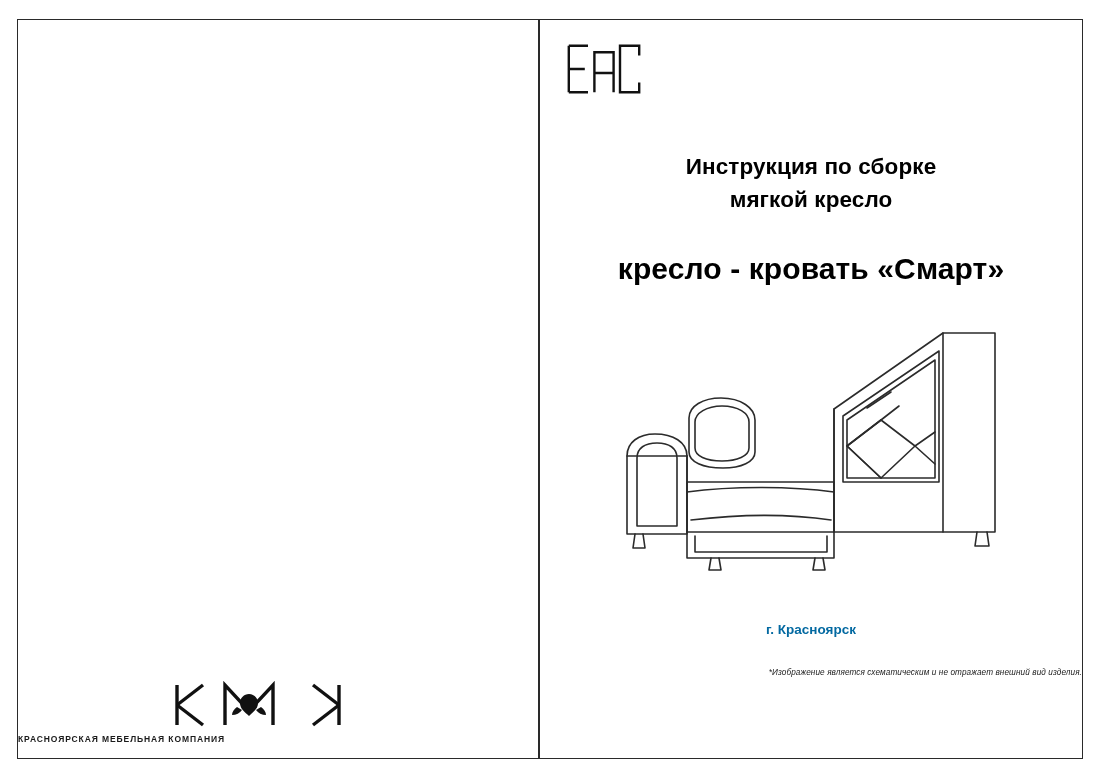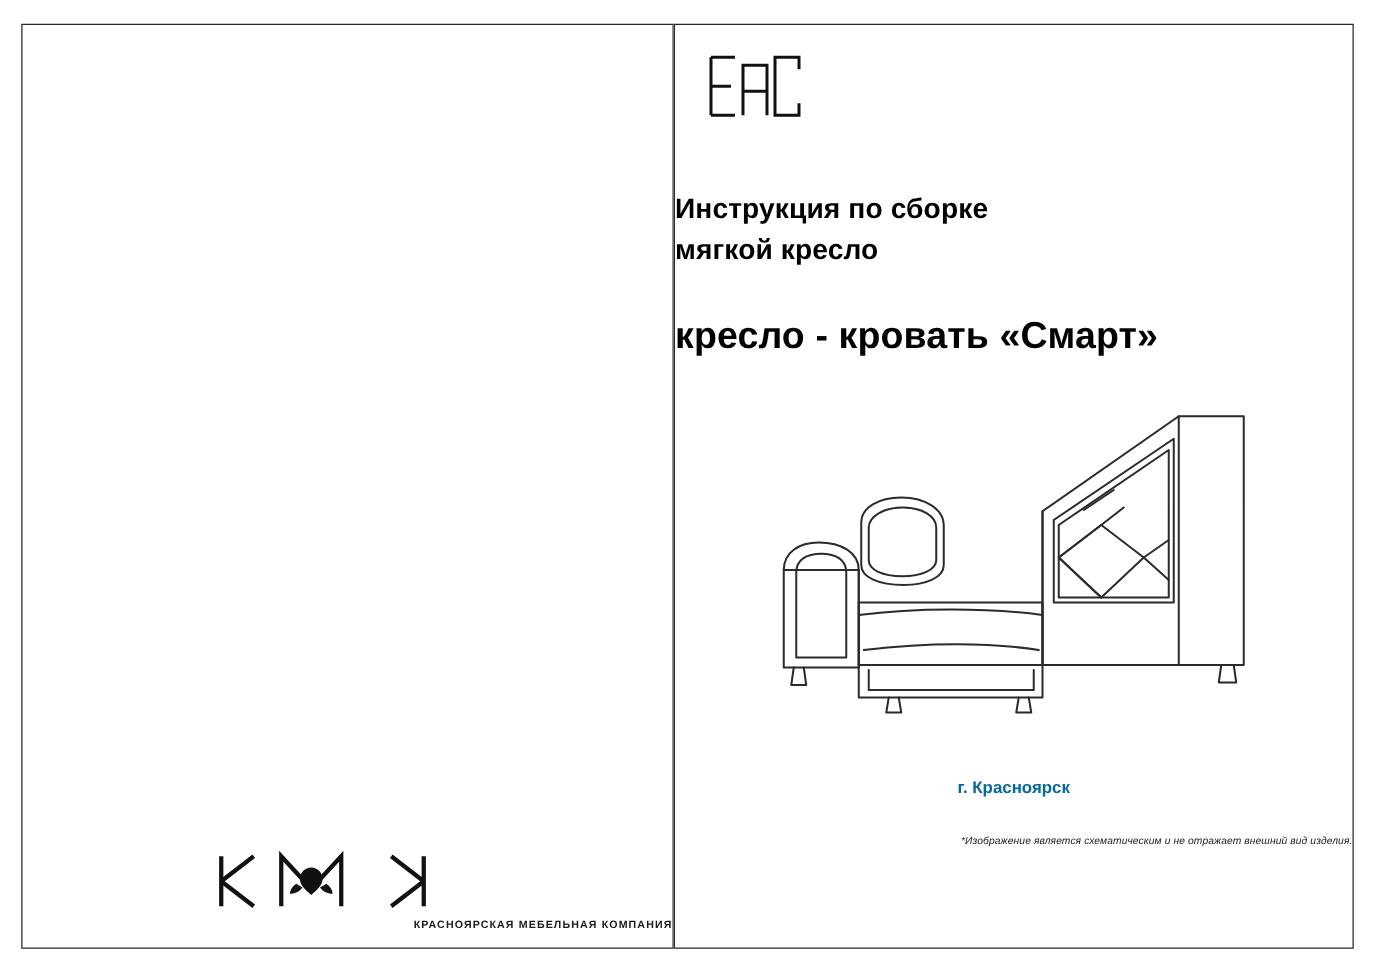--- a/index.html
+++ b/index.html
@@ -43,21 +43,21 @@
     height: 740px;
     margin-left: 0px;
   }
 
   
   .logo-wrap {
     position: absolute;
     left: 0;
     right: 0;
     bottom: 14px;
-    text-align: right;
+    text-align: left;
   }
   .logo-mark {
     display: block;
     margin: 0 auto;
   }
   .logo-caption {
     font-size: 8.5px;
     font-weight: bold;
     letter-spacing: 0.9px;
     color: #1a1a1a;
@@ -71,21 +71,21 @@
     left: 24px;
     top: 20px;
     width: 80px;
     height: 58px;
   }
   .titles {
     position: absolute;
     left: 0;
     right: 0;
     top: 131px;
-    text-align: left;
+    text-align: center;
   }
   .title-main {
     font-size: 22.5px;
     font-weight: bold;
     line-height: 1.45;
     color: #000000;
     letter-spacing: 0.1px;
   }
   .title-sub {
     font-size: 30px;

